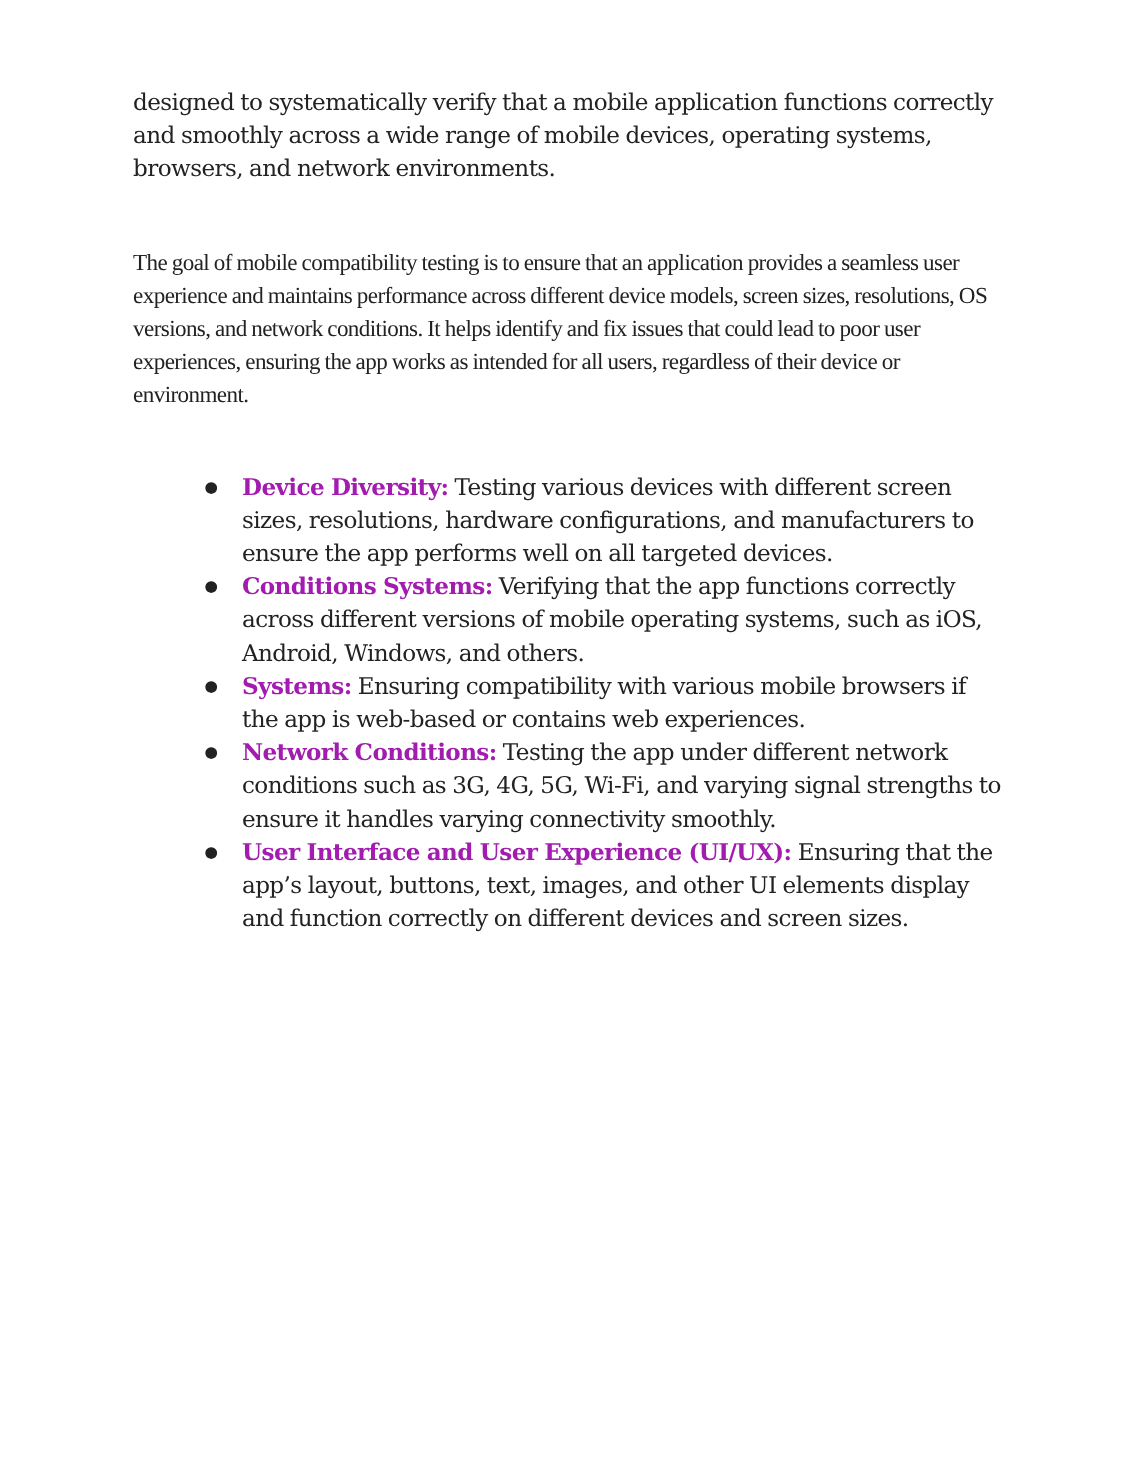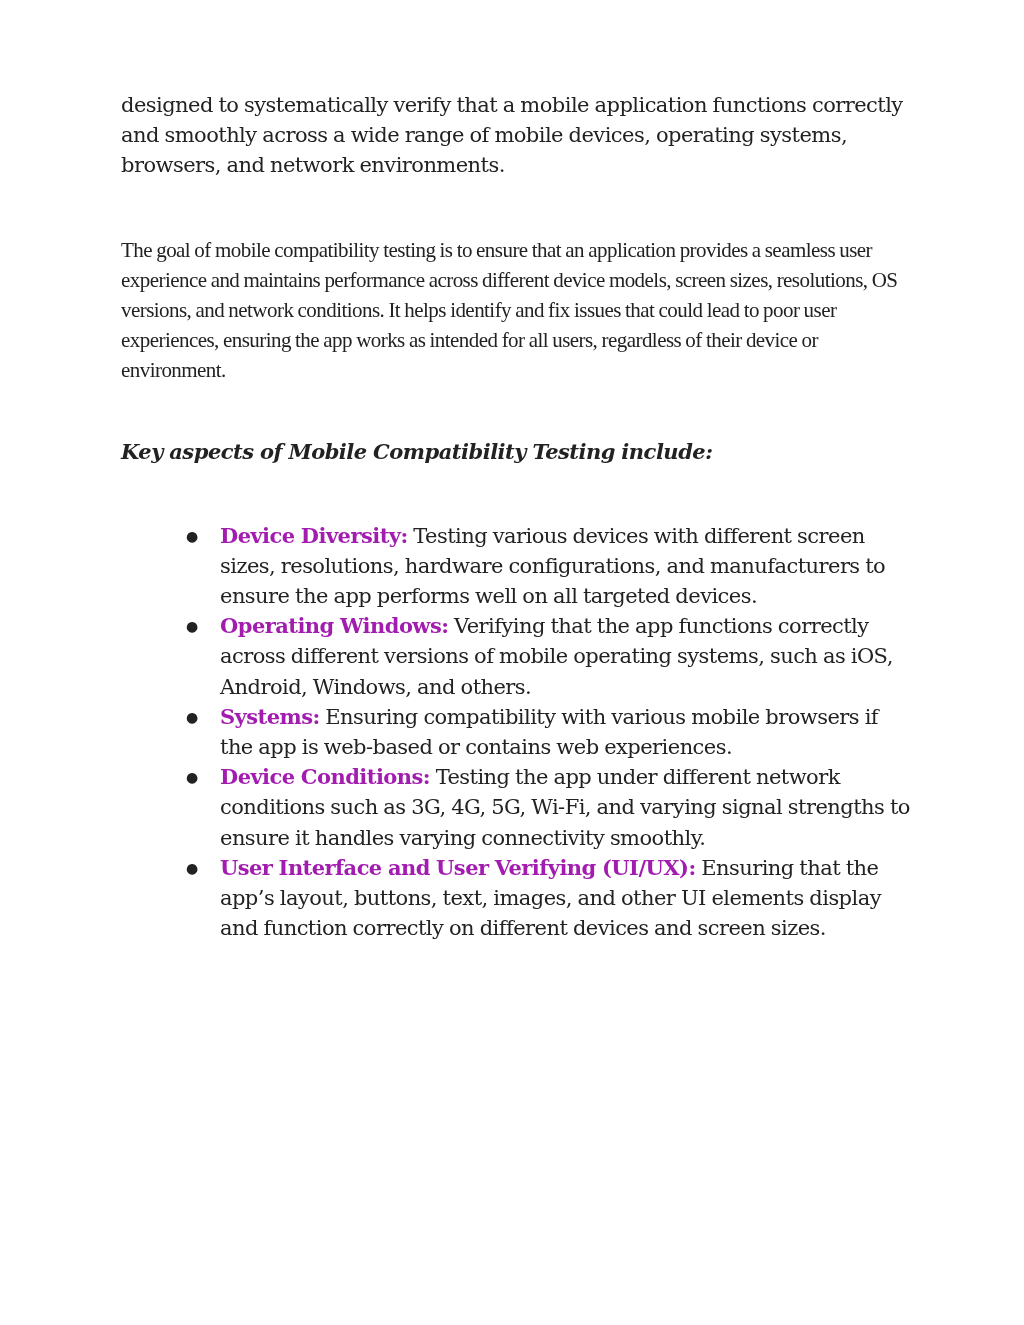--- a/index.html
+++ b/index.html
@@ -11,21 +11,21 @@
       width: 1024px;
       height: 1325px;
       position: relative;
       overflow: hidden;
       font-family: "DejaVu Serif", "Liberation Serif", serif;
       color: #222222;
     }
     .page {
       position: absolute;
       left: 121px;
-      top: 90px;
+      top: 78px;
       width: 790px;
     }
     .para {
       font-size: 21px;
       line-height: 30.2px;
       margin: 0;
       letter-spacing: -0.55px;
       word-spacing: -0.5px;
     }
     .para-1 { margin-bottom: 54px; }
@@ -63,37 +63,36 @@
       font-weight: bold;
       color: #a21caf;
     }
   </style>
 </head>
 <body>
 
 <div class="page">
   <p class="para para-1">designed to systematically verify that a mobile application functions correctly and smoothly across a wide range of mobile devices, operating systems, browsers, and network environments.</p>
   <p class="para para-2">The goal of mobile compatibility testing is to ensure that an application provides a seamless user experience and maintains performance across different device models, screen sizes, resolutions, OS versions, and network conditions. It helps identify and fix issues that could lead to poor user experiences, ensuring the app works as intended for all users, regardless of their device or environment.</p>
-  <h2 class="heading">Key aspects of Mobile Compatibility Testing include:</h2>
 
   <ul class="list">
     <li class="list-item">
       <span class="bullet">●</span>
       <span class="term">Device Diversity:</span><span> Testing various devices with different screen sizes, resolutions, hardware configurations, and manufacturers to ensure the app performs well on all targeted devices.</span>
     </li>
     <li class="list-item">
       <span class="bullet">●</span>
-      <span class="term">Operating Windows:</span><span> Verifying that the app functions correctly across different versions of mobile operating systems, such as iOS, Android, Windows, and others.</span>
+      <span class="term">Conditions Systems:</span><span> Verifying that the app functions correctly across different versions of mobile operating systems, such as iOS, Android, Windows, and others.</span>
     </li>
     <li class="list-item">
       <span class="bullet">●</span>
       <span class="term">Systems:</span><span> Ensuring compatibility with various mobile browsers if the app is web-based or contains web experiences.</span>
     </li>
     <li class="list-item">
       <span class="bullet">●</span>
-      <span class="term">Device Conditions:</span><span> Testing the app under different network conditions such as 3G, 4G, 5G, Wi-Fi, and varying signal strengths to ensure it handles varying connectivity smoothly.</span>
+      <span class="term">Network Conditions:</span><span> Testing the app under different network conditions such as 3G, 4G, 5G, Wi-Fi, and varying signal strengths to ensure it handles varying connectivity smoothly.</span>
     </li>
     <li class="list-item">
       <span class="bullet">●</span>
-      <span class="term">User Interface and User Verifying (UI/UX):</span><span> Ensuring that the app’s layout, buttons, text, images, and other UI elements display and function correctly on different devices and screen sizes.</span>
+      <span class="term">User Interface and User Experience (UI/UX):</span><span> Ensuring that the app’s layout, buttons, text, images, and other UI elements display and function correctly on different devices and screen sizes.</span>
     </li>
   </ul>
 </div>
 
 </body></html>

